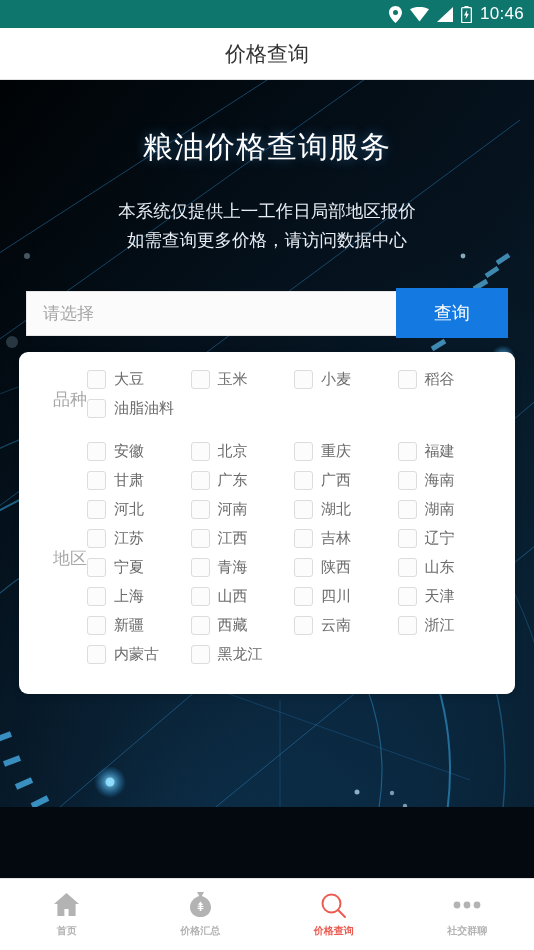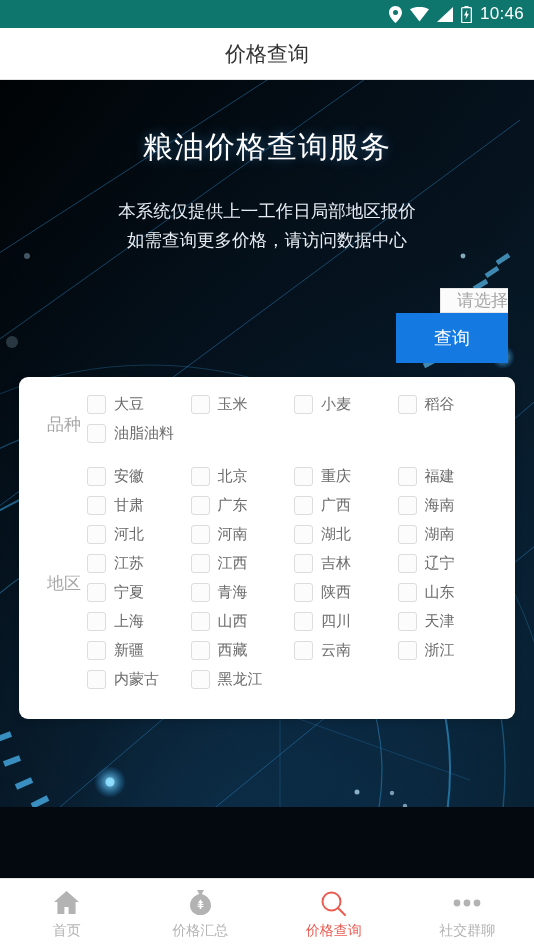--- a/index.html
+++ b/index.html
@@ -37,21 +37,21 @@
     text-align:center; color:#fff; font-size:30px; padding-top:47px;
     letter-spacing:1px; text-shadow:0 0 12px rgba(80,170,255,.45);
   }
   .hero-sub {
     text-align:center; color:#e9eef5; font-size:17.5px;
     line-height:29px; padding-top:29px;
   }
 
   
   .searchrow {
-    display:flex; margin:33px 26px 0 26px; align-items:flex-end;flex-direction:column;
+    display:flex; margin:33px 26px 0 26px; align-items:center;
   }
   .searchrow .field {
     flex:1; height:45px; background:#fbfbfb; border:1px solid #e6e6e6;
     border-right:none; display:flex; align-items:center; padding-left:16px;
   }
   .searchrow .field span { color:#a6a6a6; font-size:17px; }
   .searchrow .btn {
     width:112px; height:50px; background:#1479e0; color:#ffffff;
     font-size:18px; display:flex; align-items:center; justify-content:center;
     border:none; cursor:pointer;
@@ -59,21 +59,21 @@
 
   
   .card {
     background:#fff; border-radius:9px; margin:14px 19px 0 19px;
     padding:18px 0 20px 0; box-shadow:0 2px 9px rgba(0,0,0,.16);
   }
   .group { display:flex; align-items:center; padding:0 14px; }
   .group.regions { align-items:center; margin-top:14px; }
   .grp-label {
     width:54px; flex:0 0 54px; color:#a8a8a8; font-size:17px;
-    text-align:center; padding-left:8px;
+    text-align:right; padding-left:8px;
   }
   .grid { flex:1; display:flex; flex-wrap:wrap; }
   .cb-item {
     width:25%; display:flex; height:29px; cursor:pointer;
   }
   .cb-box {
     width:19px; height:19px; border:1px solid #dcdcdc; border-radius:3px;
     background:#fcfcfc; flex:0 0 19px;
   }
   .cb-label { font-size:15px; color:#6b6b6b; margin-left:8px; white-space:nowrap; }
@@ -84,21 +84,21 @@
   
   .nav {
     position:absolute; bottom:0; left:0; right:0; height:72px; background:#fff;
     border-top:1px solid #e6e6e6; display:flex; align-items:center;
   }
   .nav-item {
     flex:1; display:flex; flex-direction:column; align-items:center;
     justify-content:center; gap:5px; cursor:pointer;
   }
   .nav-icon { height:28px; display:flex; align-items:center; justify-content:center; }
-  .nav-label { font-size:14px; color:#b3b3b3; }
+  .nav-label { font-size:10px; color:#b3b3b3;font-weight:bold; }
   .nav-item.active .nav-label { color:#ea5c52; }
 </style>
 </head>
 <body>
 
 <div class="phone">
 
   <div class="statusbar">
     <span class="ico">
       <svg width="13" height="17" viewBox="0 0 13 17">

